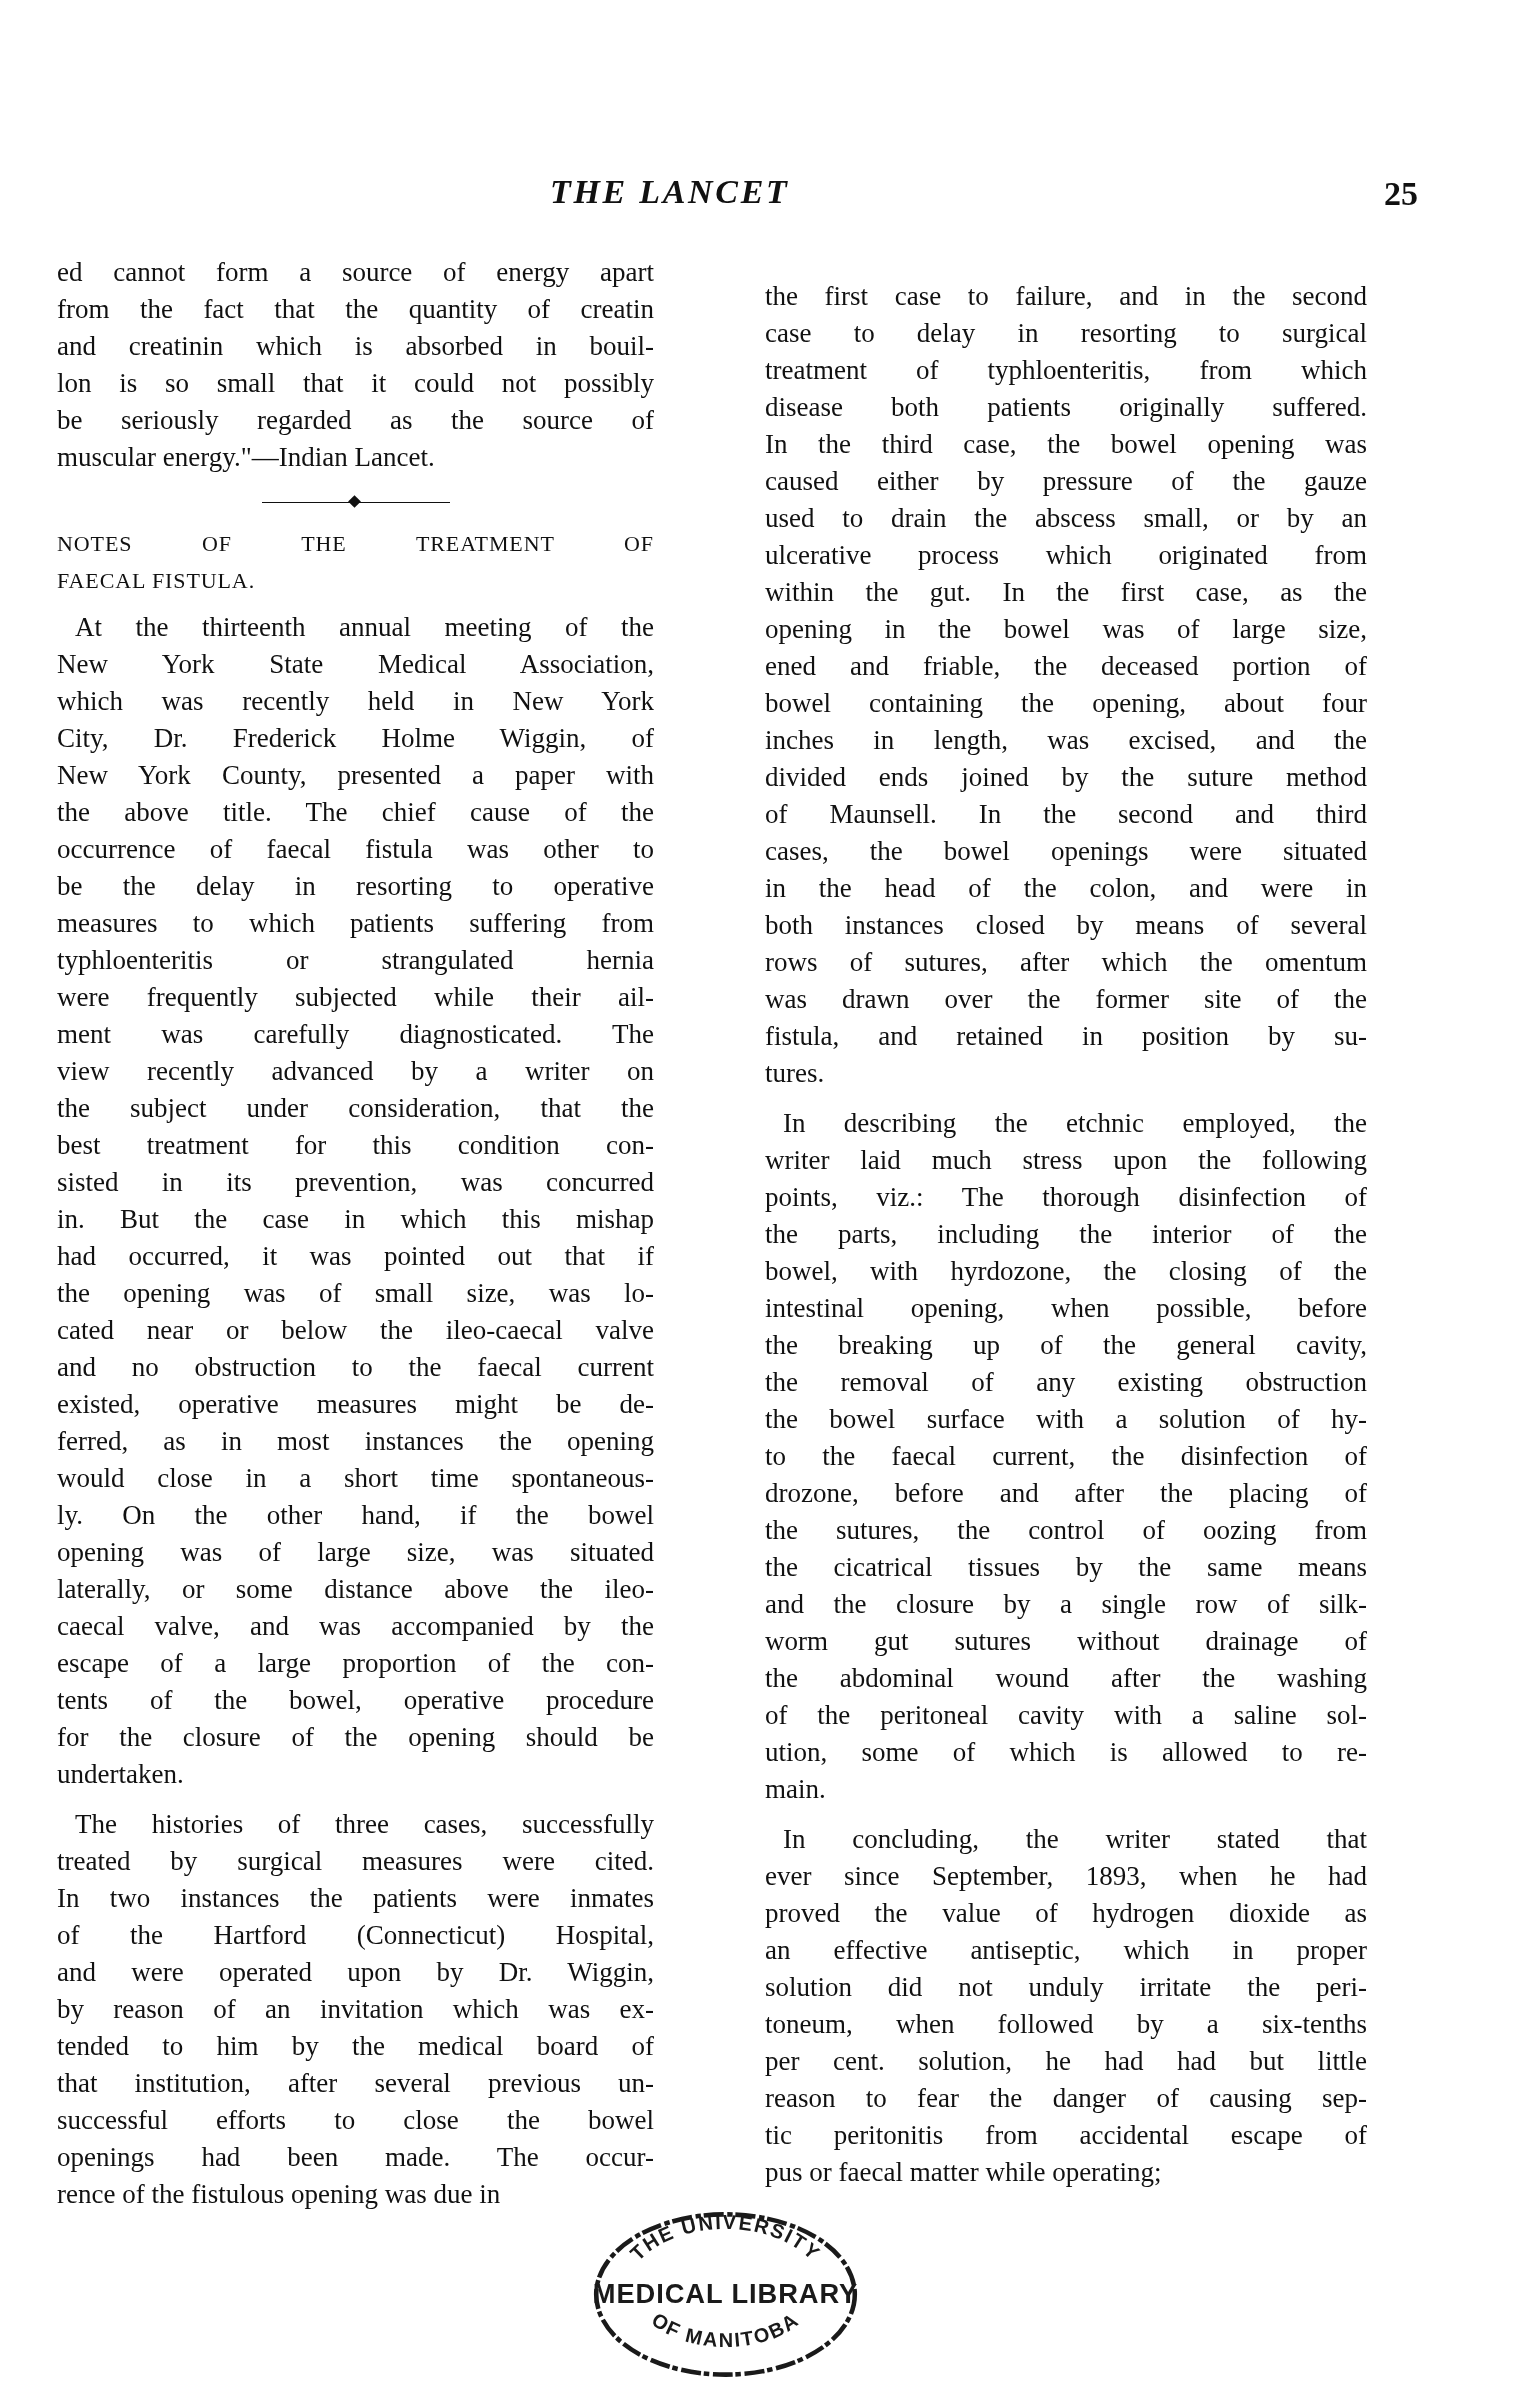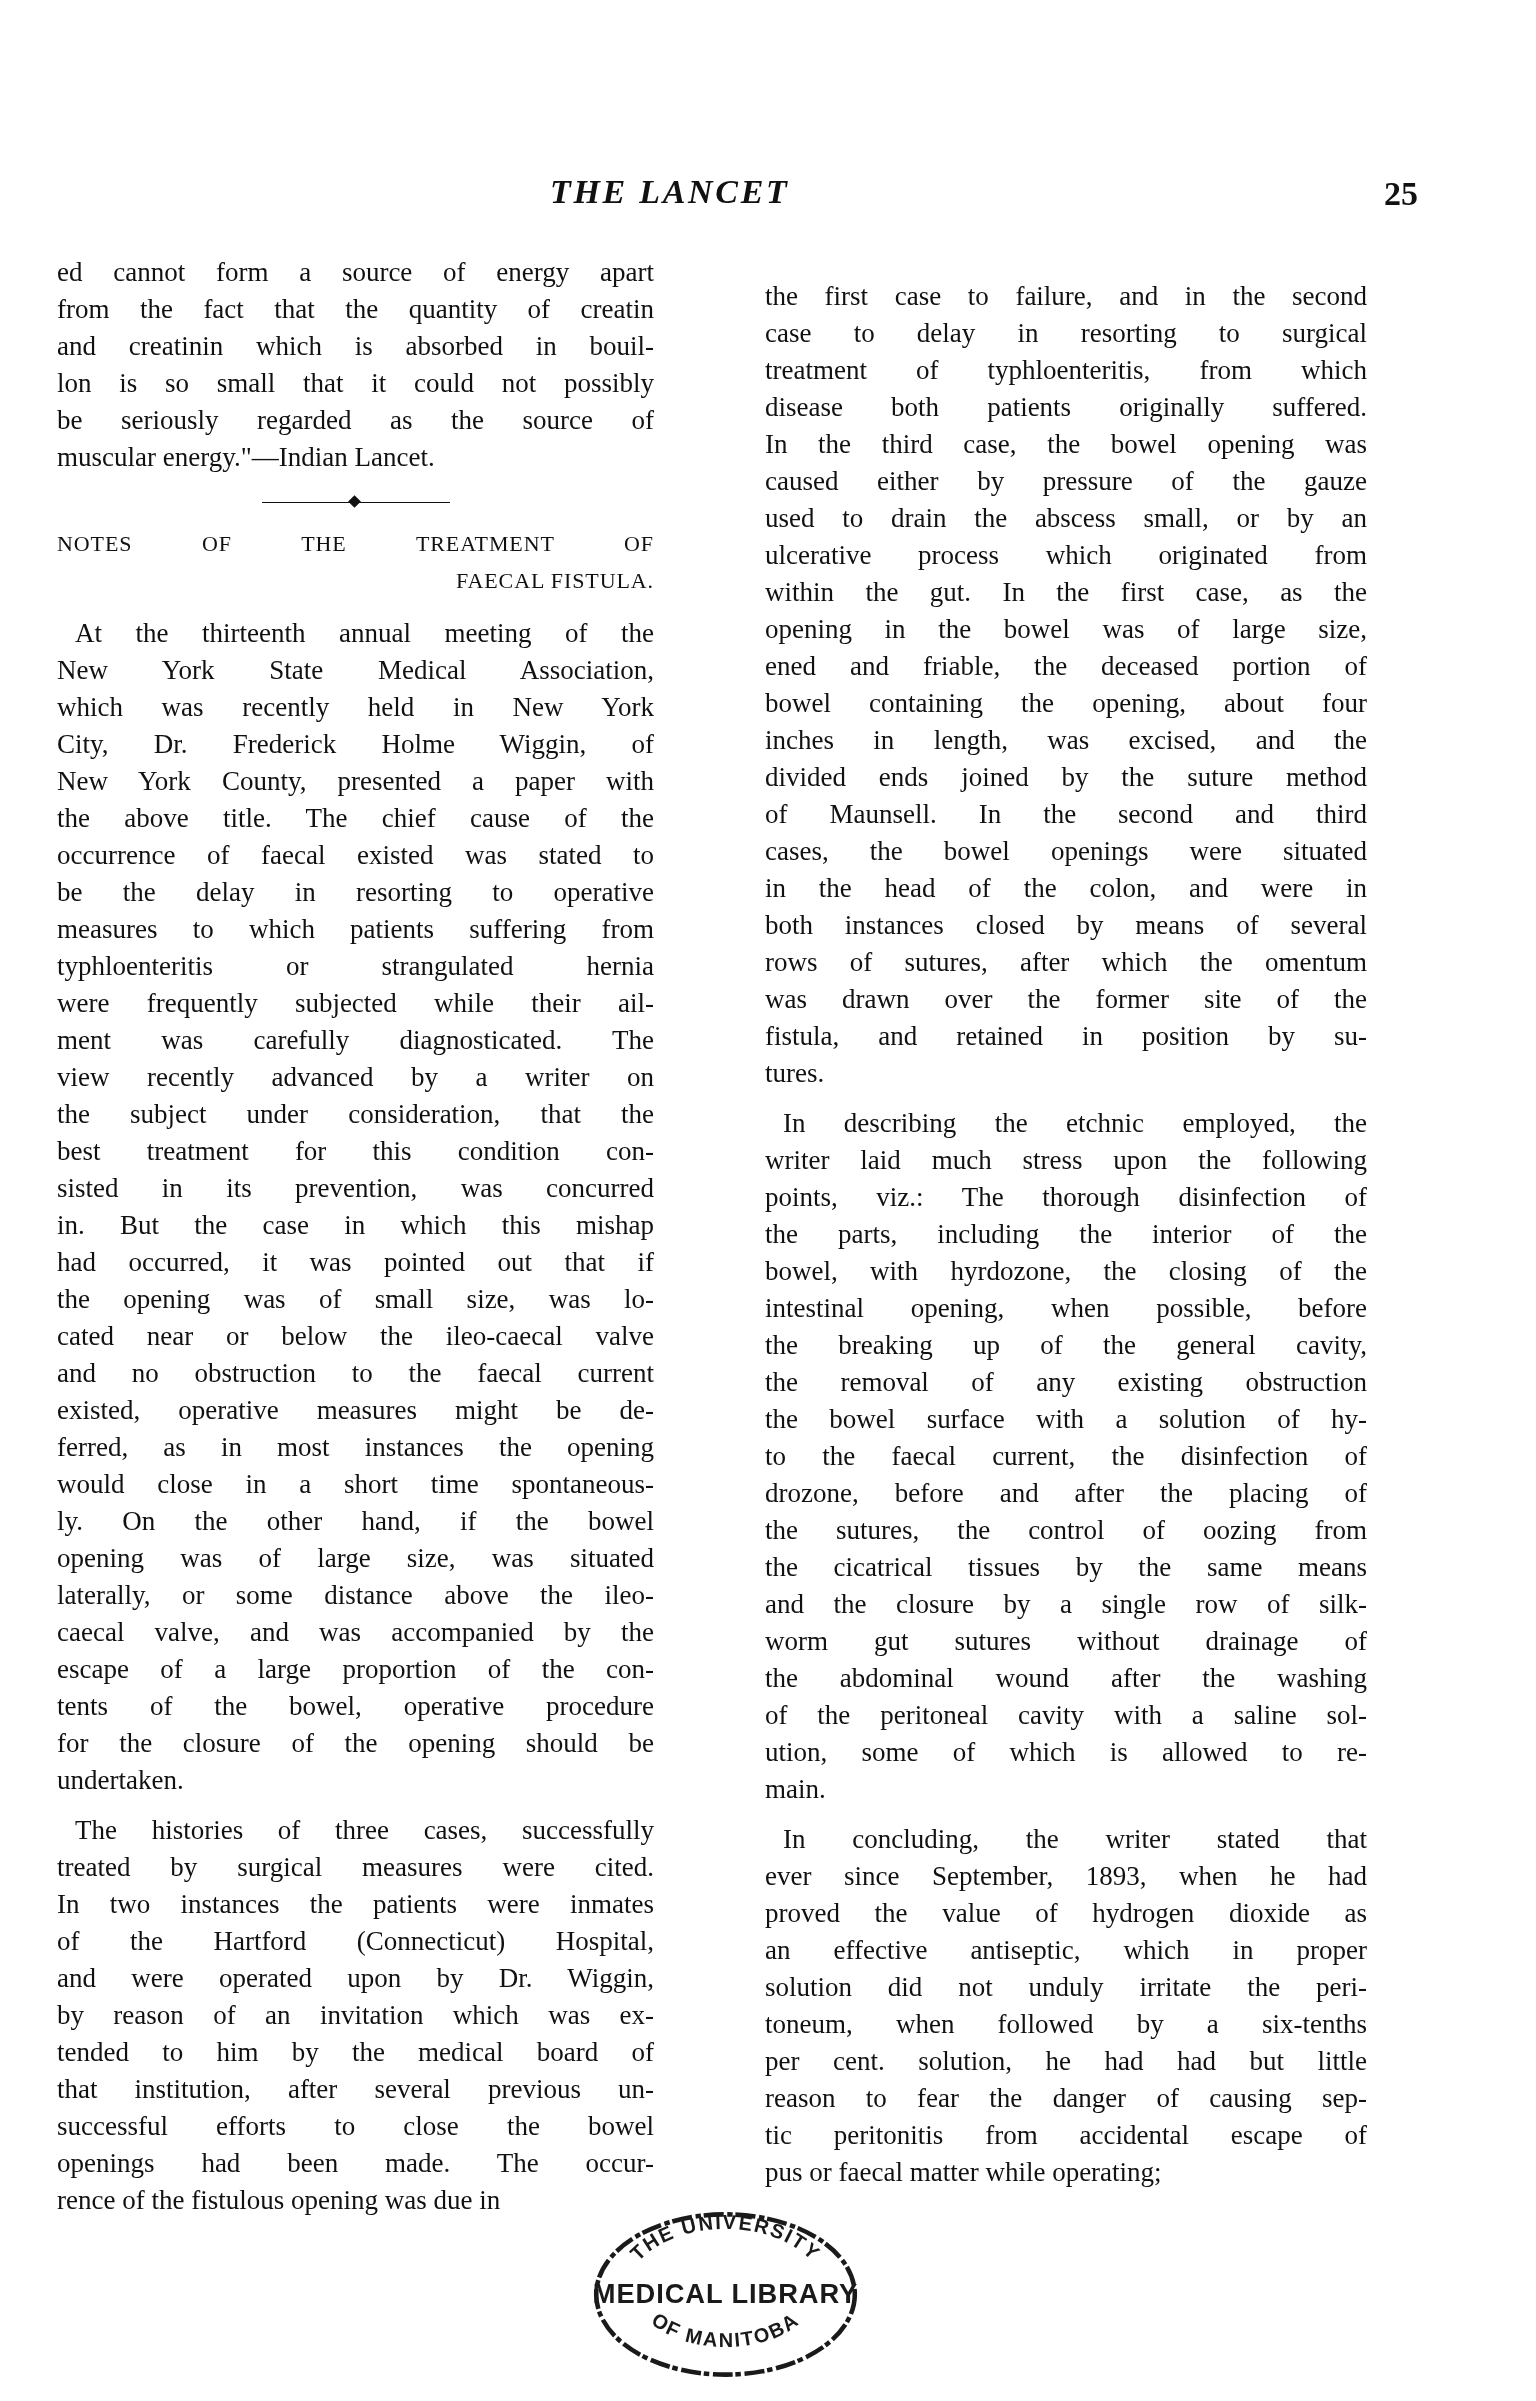--- a/index.html
+++ b/index.html
@@ -16,21 +16,21 @@
   .col-right { left: 765px; width: 602px; margin-top: 24px; }
   .line { display: block; text-align: justify; text-align-last: justify; white-space: nowrap; height: 37px; }
   .line.last { text-align-last: left; }
   .line.indent { padding-left: 18px; }
   .para-gap { height: 12.8px; }
   .divider { display: block; margin: 20px auto 16.4px auto; width: 188px; height: 12.8px; position: relative; }
   .divider .rule { position: absolute; left: 0; right: 0; top: 5.5px; height: 1.8px; background: #111; }
   .divider .diamond { position: absolute; left: 88px; top: 0.9px; width: 9px; height: 9px; background: #111; transform: rotate(45deg); }
   .heading { font-size: 22px; letter-spacing: 0.9px; height: 37px; }
   .heading.line1 { text-align: justify; text-align-last: justify; }
-  .heading.line2 { text-align: right; margin-bottom: 16px; }
+  .heading.line2 { text-align: left; margin-bottom: 10px; }
   .stamp { position: absolute; left: 584px; top: 2208px; width: 283px; height: 173px; }
   .stamp svg { width: 100%; height: 100%; }
 </style>
 </head>
 <body>
 
 <div class="running-head">
   <span class="journal-title">THE LANCET</span>
   <span class="page-number">25</span>
 </div>
@@ -52,21 +52,21 @@
     <div class="heading line1">NOTES OF THE TREATMENT OF</div>
     <div class="heading line2">FAECAL FISTULA.</div>
   </div>
   <div id="left-p1">
       <span class="line indent">At the thirteenth annual meeting of the</span>
       <span class="line">New York State Medical Association,</span>
       <span class="line">which was recently held in New York</span>
       <span class="line">City, Dr. Frederick Holme Wiggin, of</span>
       <span class="line">New York County, presented a paper with</span>
       <span class="line">the above title. The chief cause of the</span>
-      <span class="line">occurrence of faecal existed was stated to</span>
+      <span class="line">occurrence of faecal fistula was other to</span>
       <span class="line">be the delay in resorting to operative</span>
       <span class="line">measures to which patients suffering from</span>
       <span class="line">typhloenteritis or strangulated hernia</span>
       <span class="line">were frequently subjected while their ail-</span>
       <span class="line">ment was carefully diagnosticated. The</span>
       <span class="line">view recently advanced by a writer on</span>
       <span class="line">the subject under consideration, that the</span>
       <span class="line">best treatment for this condition con-</span>
       <span class="line">sisted in its prevention, was concurred</span>
       <span class="line">in. But the case in which this mishap</span>

